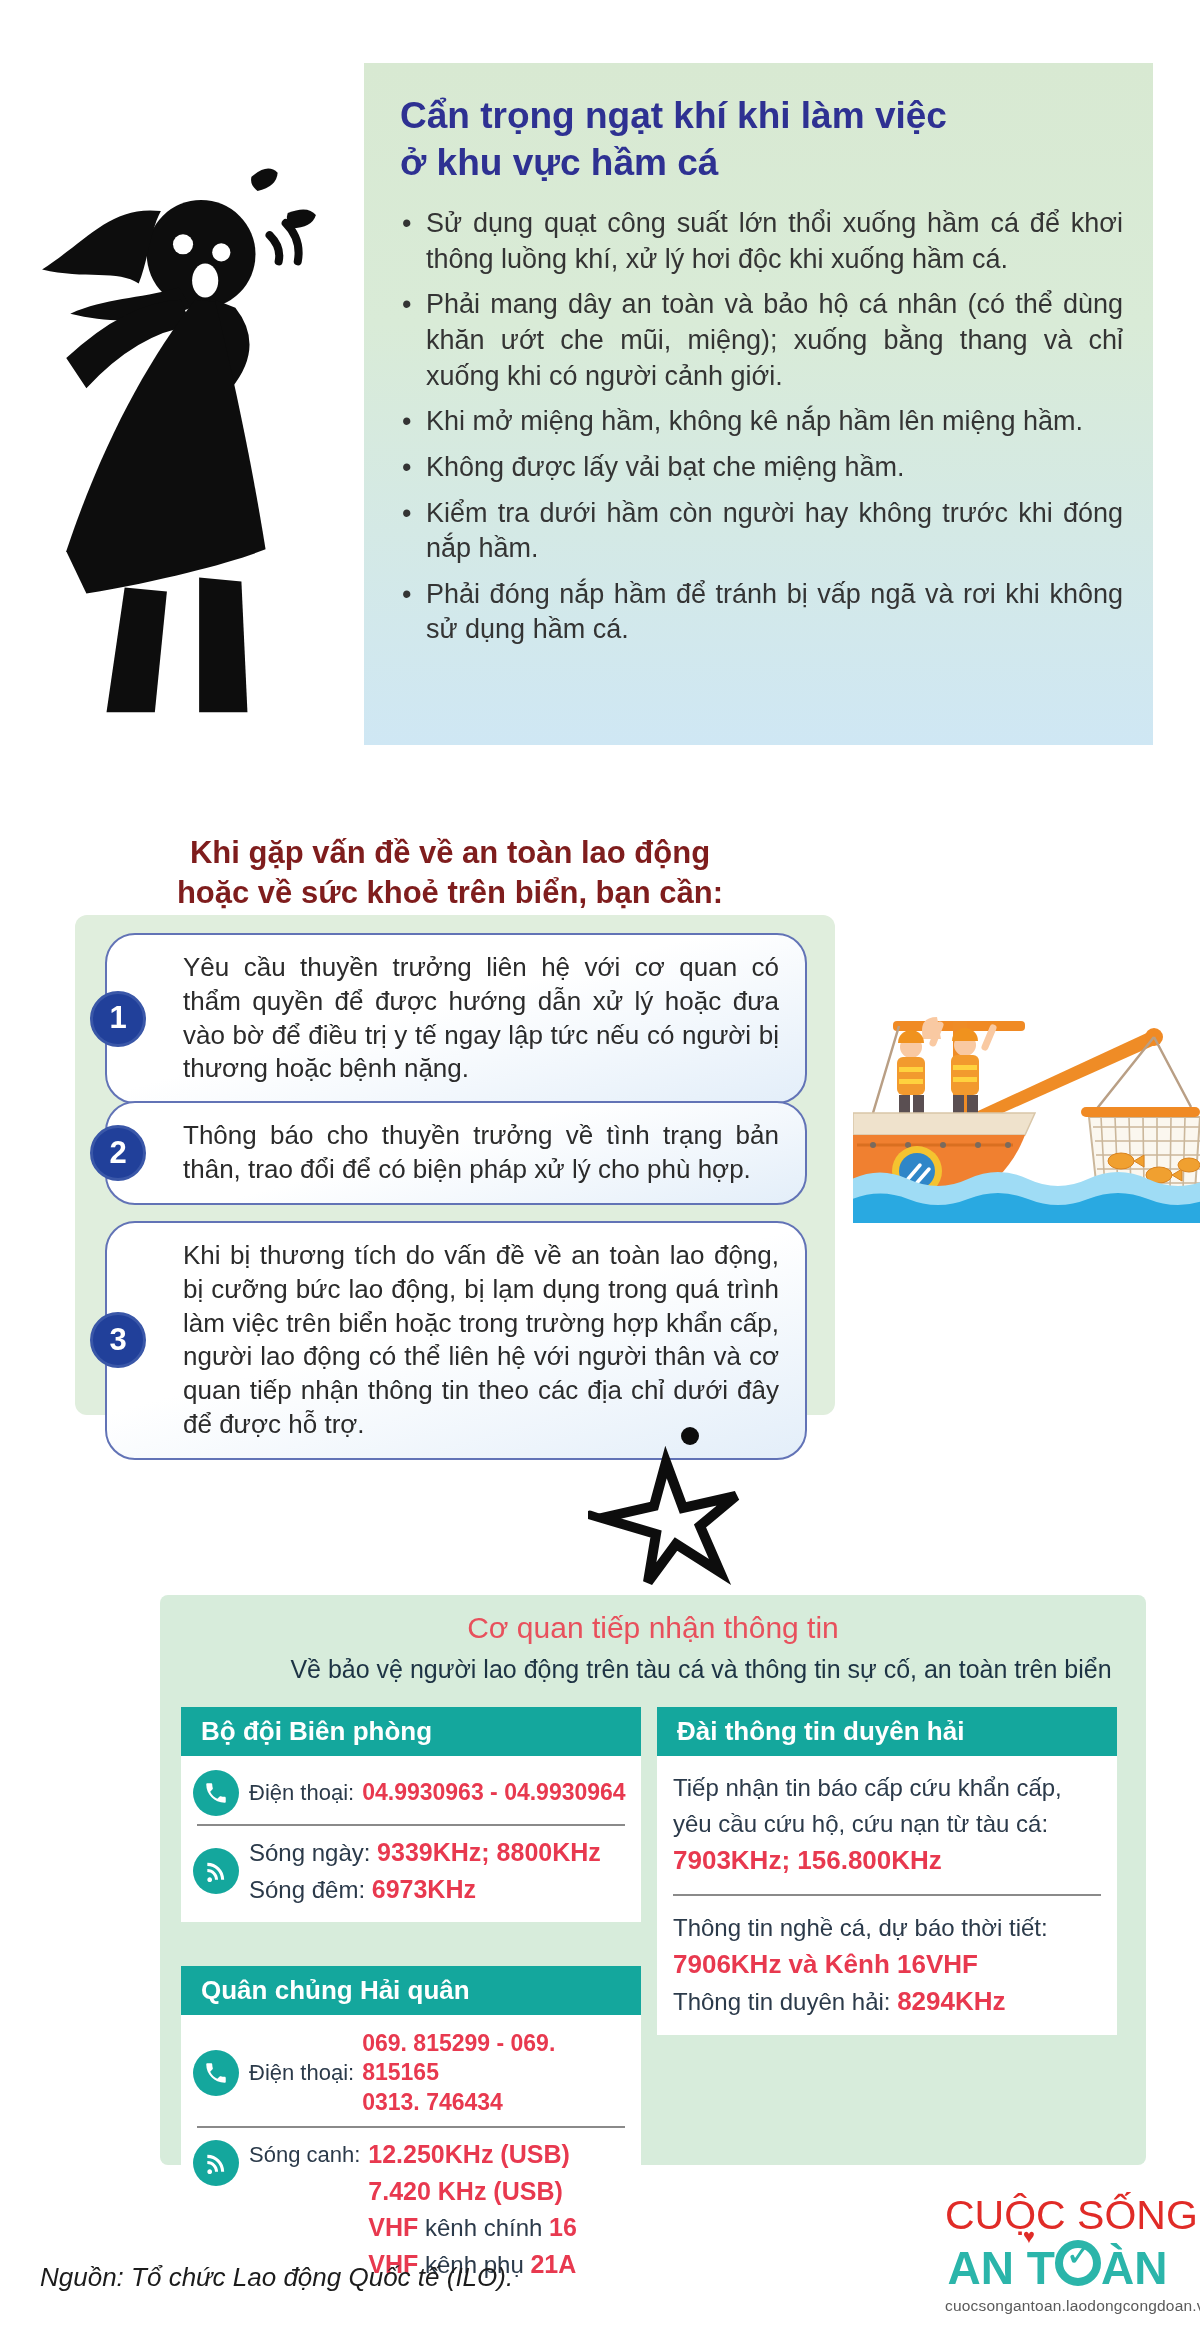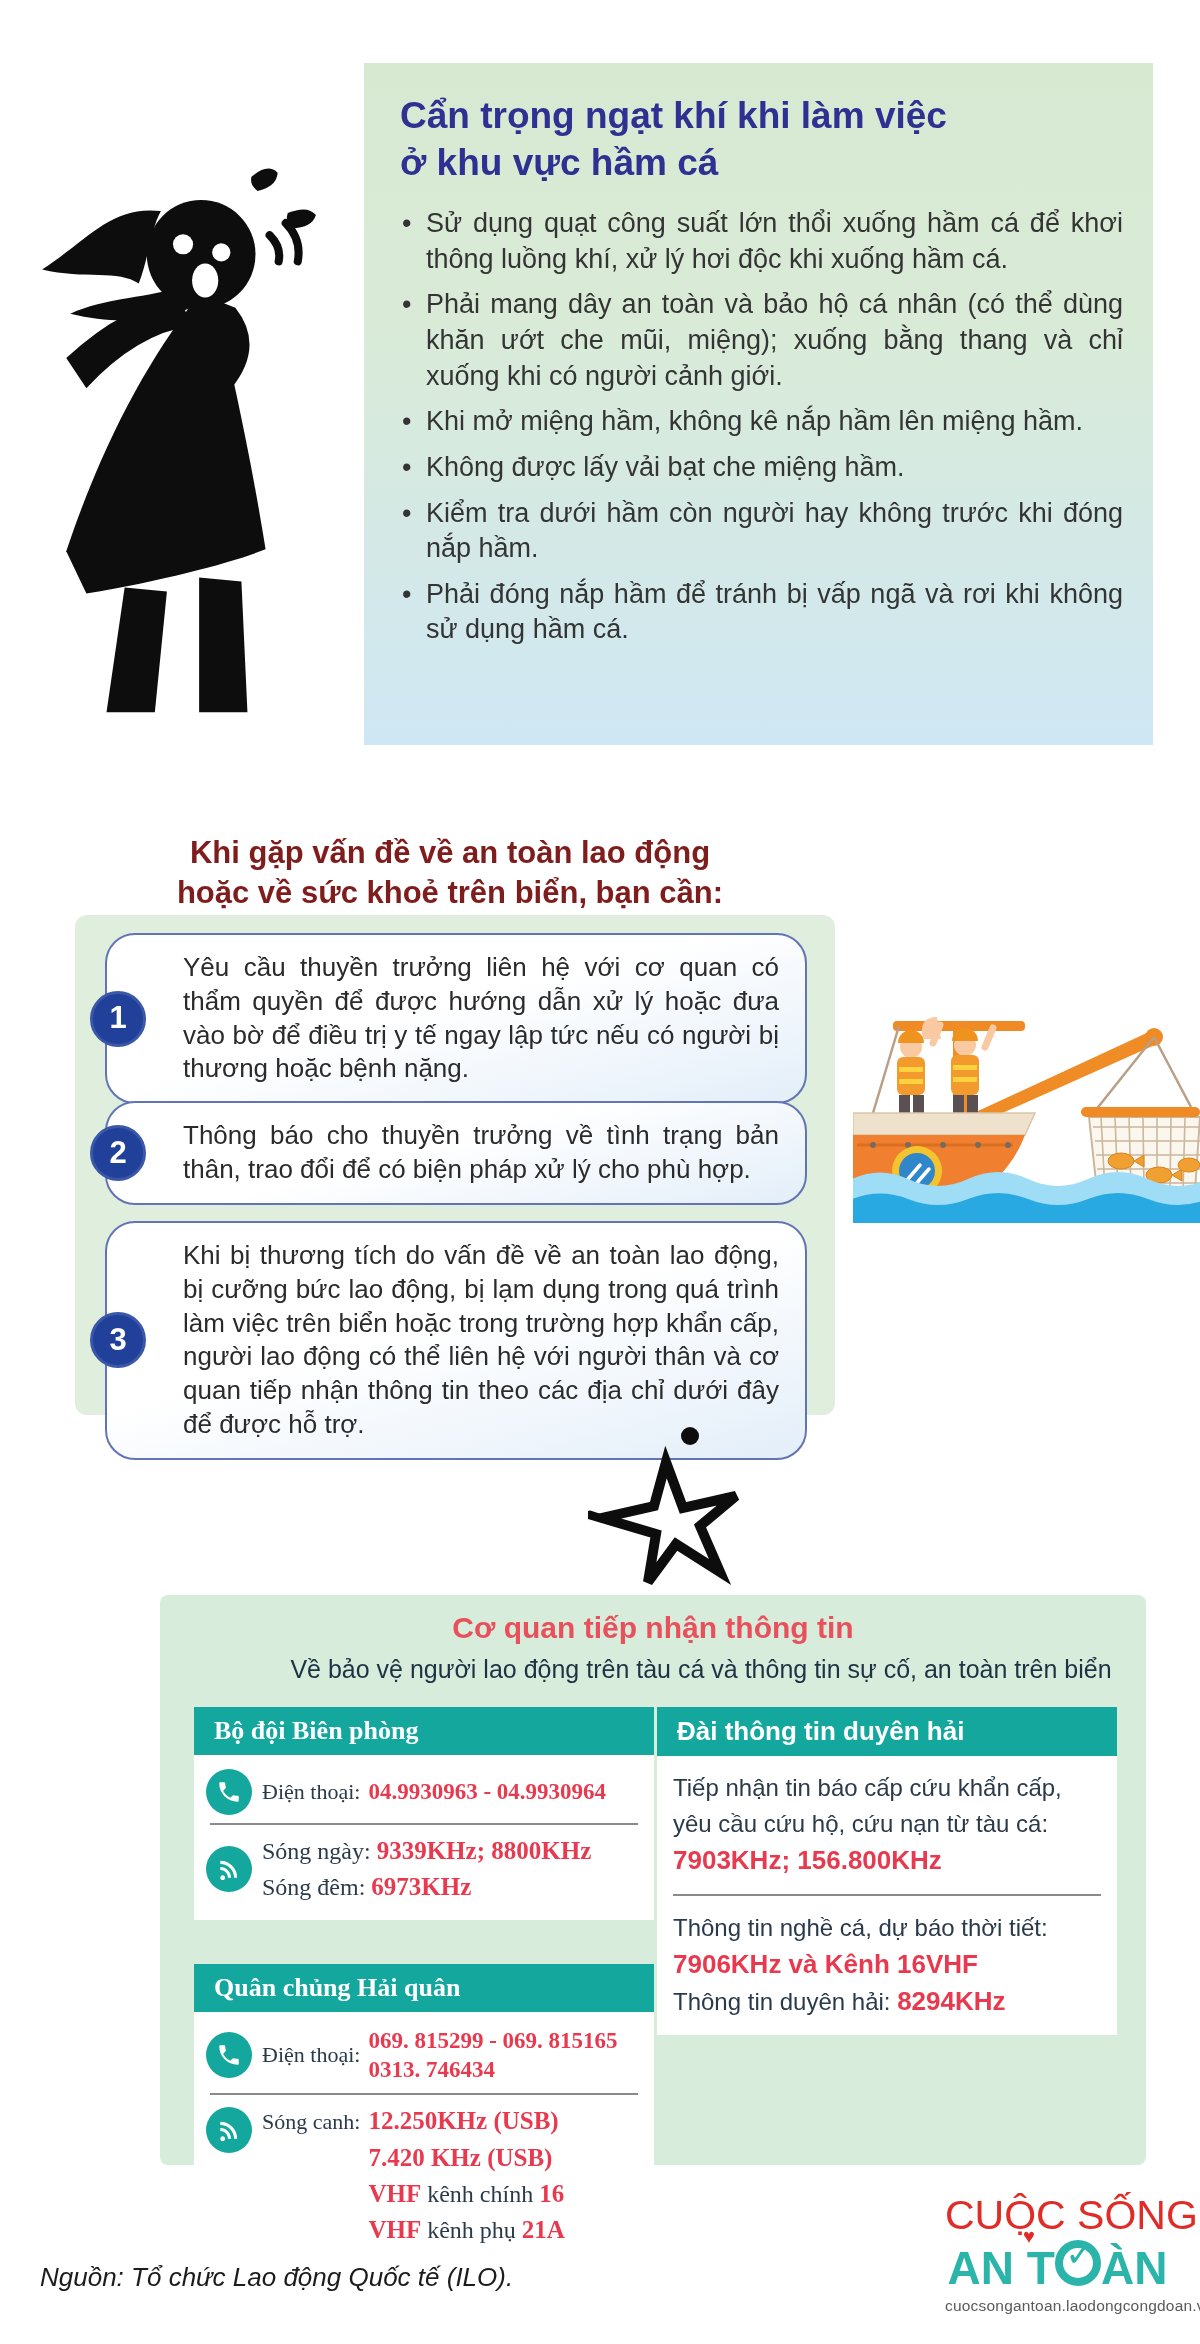--- a/index.html
+++ b/index.html
@@ -32,25 +32,25 @@
   .step-num{position:absolute;left:-17px;top:50%;transform:translateY(-50%);
     width:56px;height:56px;border-radius:50%;background:#21409a;border:3px solid #3a57a8;
     color:#ffffff;font-size:31px;font-weight:bold;display:flex;align-items:center;justify-content:center;box-sizing:border-box;}
   .boat-art{position:absolute;left:853px;top:995px;width:347px;height:228px;}
   .star-art{position:absolute;left:588px;top:1422px;width:190px;height:175px;}
 
   
   .contact-panel{position:absolute;left:160px;top:1595px;width:986px;height:570px;
     background:#d7ecdb;border-radius:8px;box-sizing:border-box;}
   .contact-title{position:absolute;left:0;top:16px;width:100%;text-align:center;
-    color:#e8505c;font-size:30px;font-weight:bold;}
+    color:#e8505c;font-size:30px;font-weight:normal;}
   .contact-subtitle{position:absolute;left:0;top:60px;width:100%;text-align:center;
     color:#1d3344;font-size:25px;margin-left:48px;}
   .col{position:absolute;top:112px;width:460px;}
-  .col-left{left:34px;font-family:Liberation Serif, serif;}
+  .col-left{left:21px;}
   .col-right{left:497px;}
   .col-header{background:#14a79d;color:#ffffff;font-size:26px;font-weight:bold;
     padding:9px 0 9px 20px;}
   .info-box{background:#ffffff;padding:8px 12px;}
   .info-row{display:flex;align-items:center;margin:6px 0;}
   .icon-circle{flex:0 0 auto;width:46px;height:46px;border-radius:50%;background:#14a79d;
     display:flex;align-items:center;justify-content:center;margin-right:10px;}
   .icon-circle svg{width:26px;height:26px;}
   .row-label{color:#2b3a4a;font-size:22px;margin-right:8px;white-space:nowrap;}
   .row-value{color:#e8394f;font-size:23px;font-weight:bold;line-height:1.3;}

